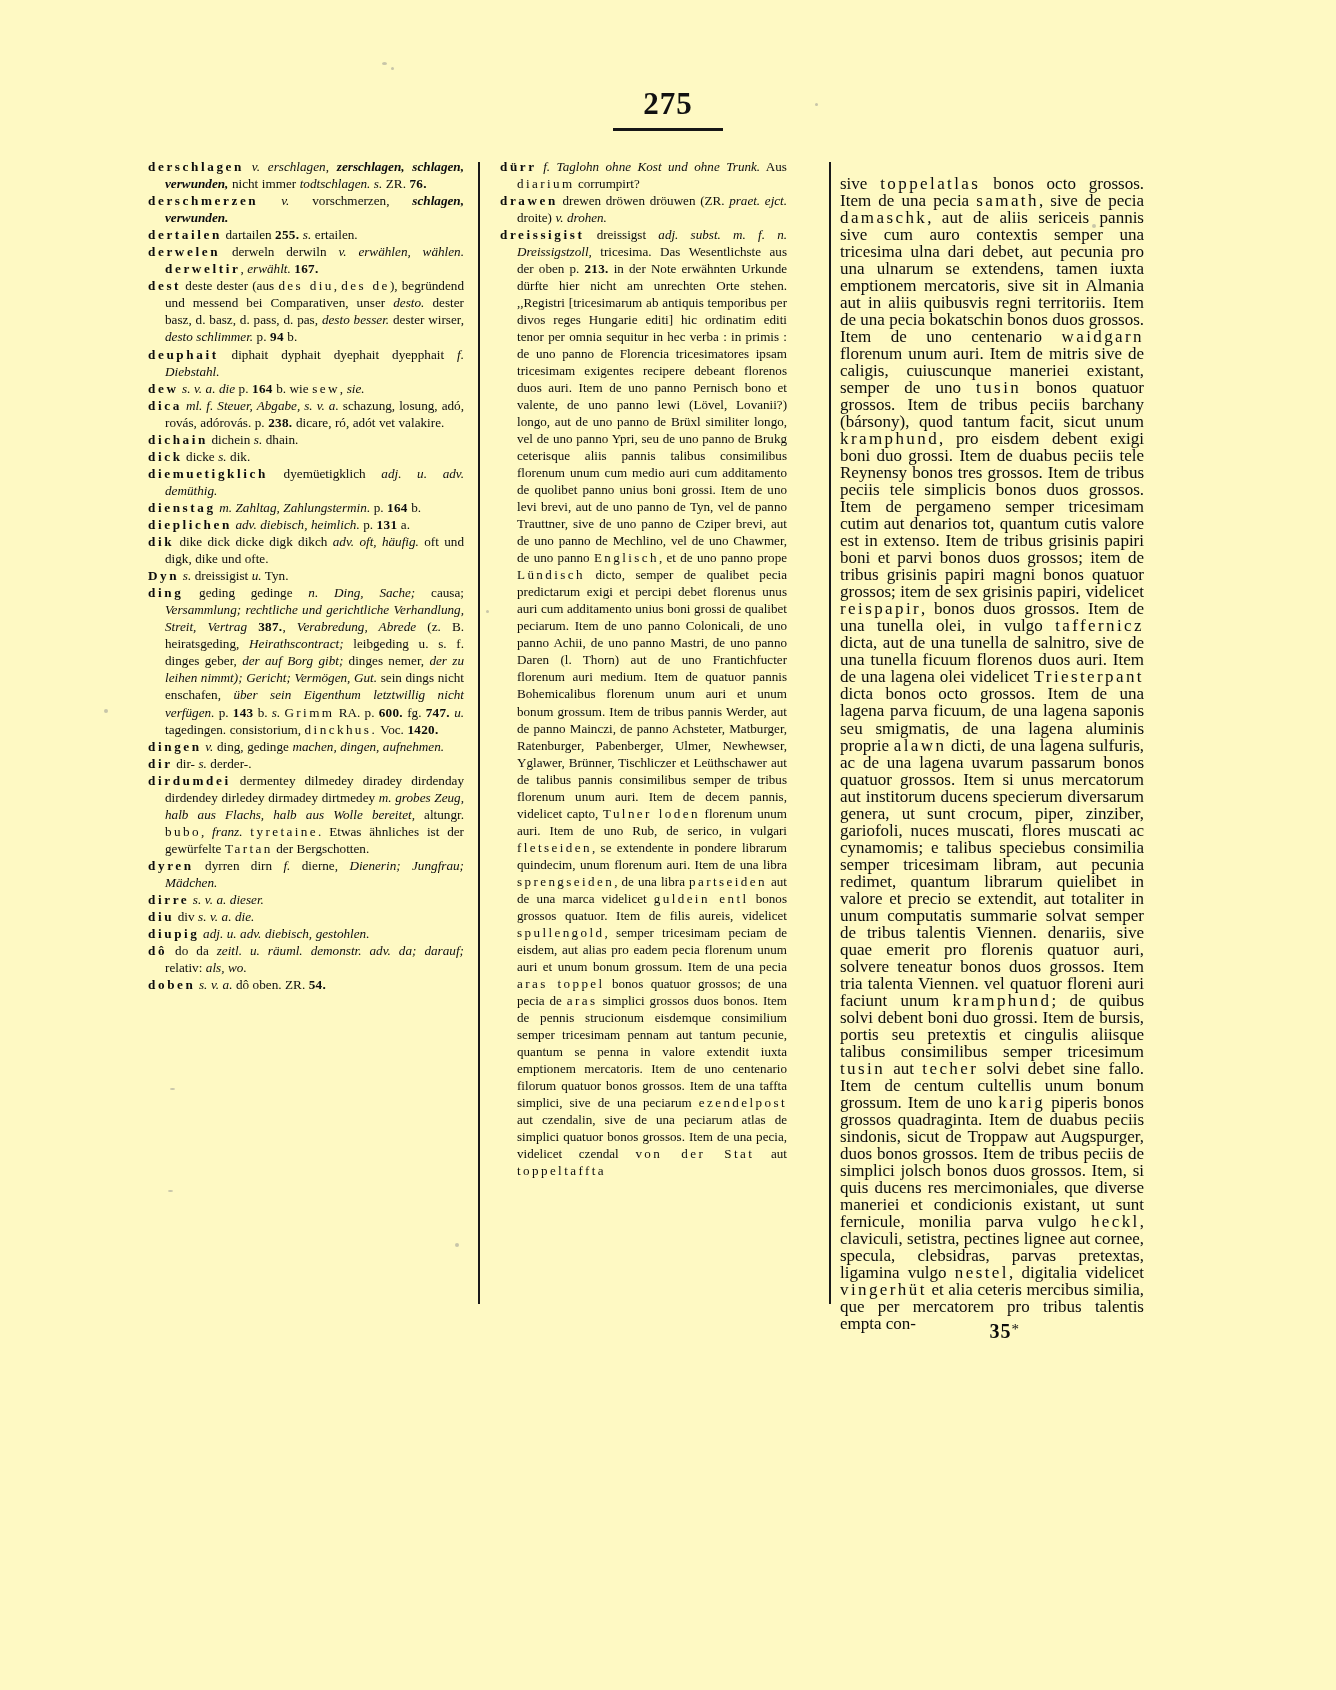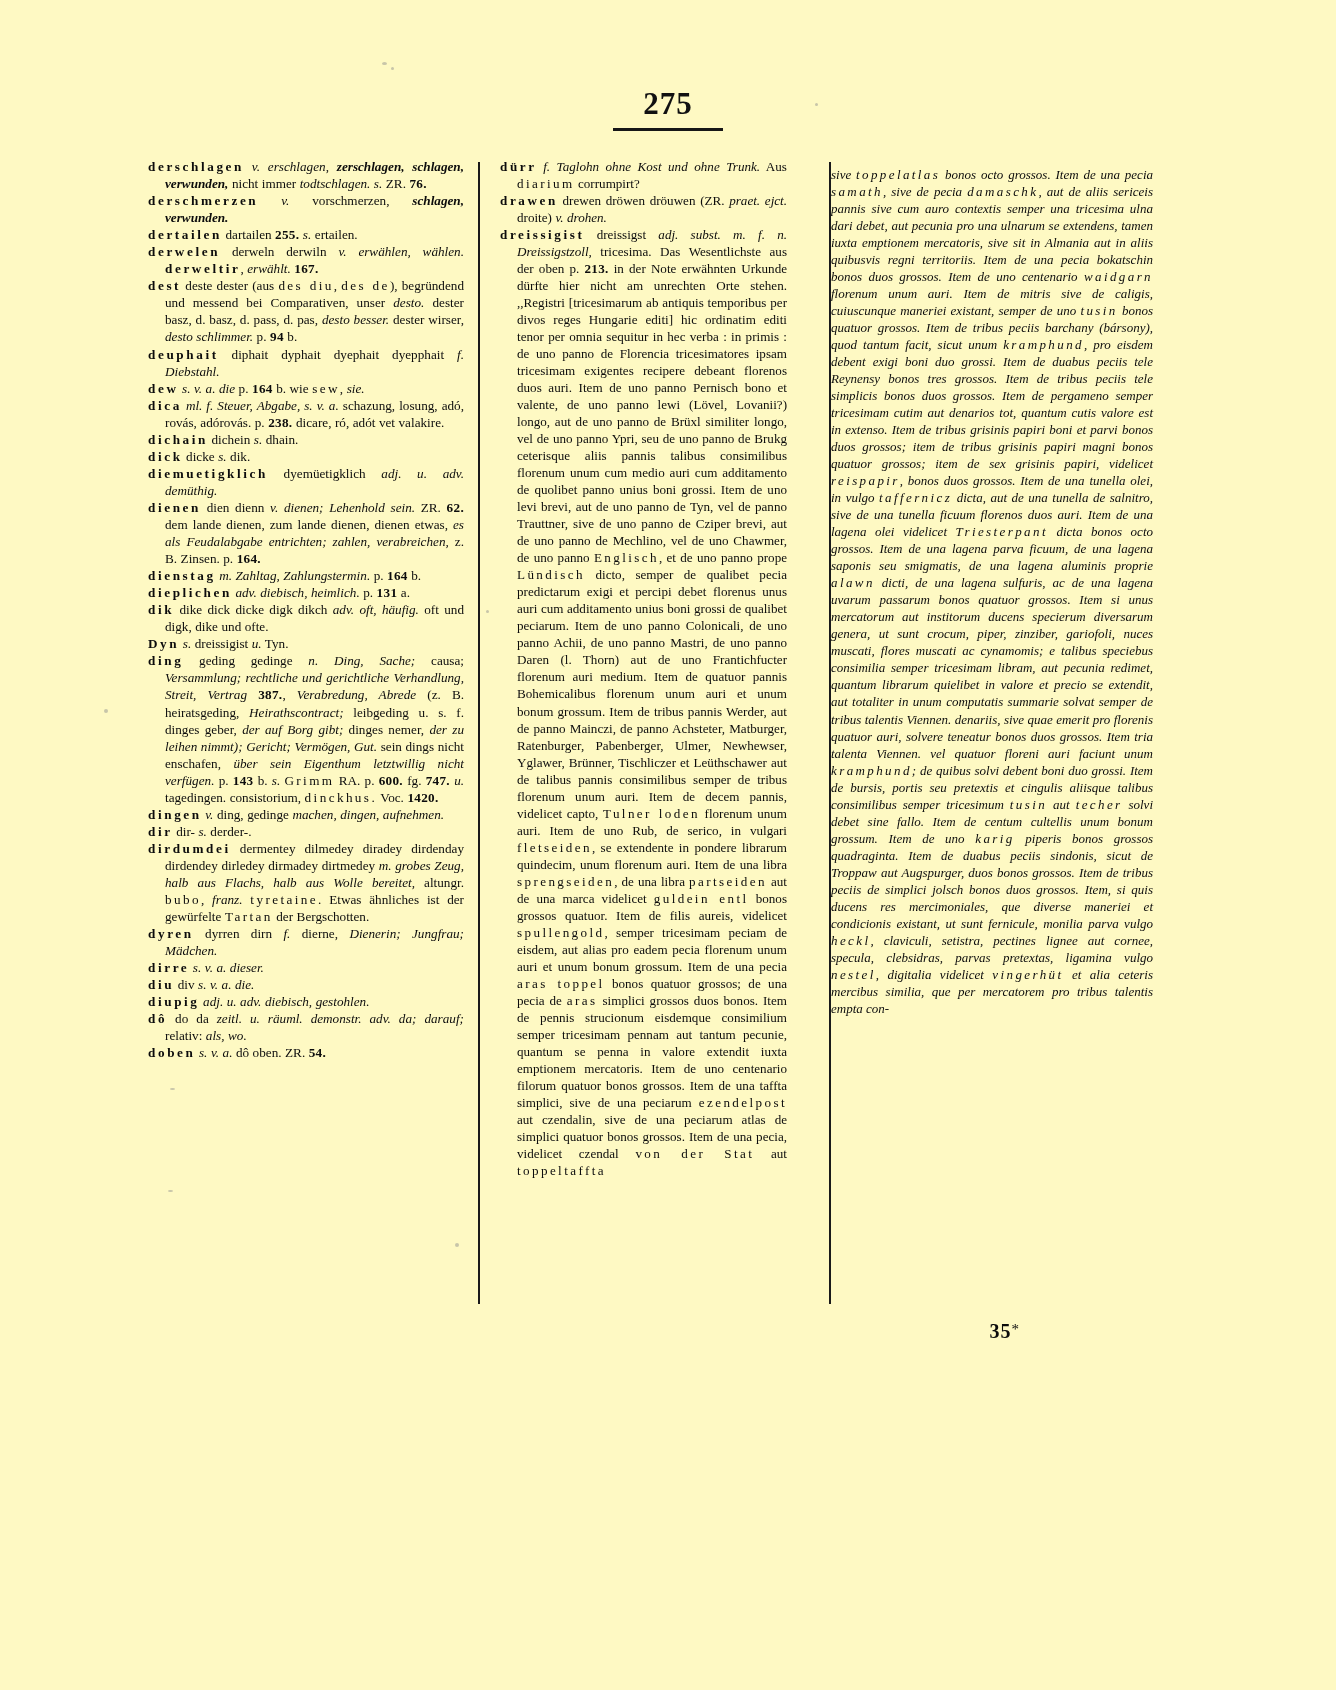--- a/index.html
+++ b/index.html
@@ -94,27 +94,26 @@
     padding-left: 17px;
     text-indent: -17px;
     hyphens: manual;
     word-spacing: .2px;
   }
   .col-2 .entry, .col-3 .entry {
     font-size: 13.1px;
     line-height: 17.02px;
   }
   .latin-block {
-    font-size: 13px;
+    font-size: 17px;
     line-height: 17.02px;
     text-align: justify;
-    margin: 8px;
+    margin: 17px;
     padding-left: 0;
     text-indent: 0;
-    font-style: italic;
   }
 
   
   .hw {
     letter-spacing: 2.6px;
     font-weight: bold;
   }
   
   .sp {
     letter-spacing: 2.4px;
@@ -169,21 +168,20 @@
           <p class="entry"><span class="hw">derschmerzen</span> <span class="it">v.</span> vorschmerzen, <span class="it bf">schlagen, verwunden.</span></p>
           <p class="entry"><span class="hw">dertailen</span> dartailen <span class="num">255.</span> <span class="it">s.</span> ertailen.</p>
           <p class="entry"><span class="hw">derwelen</span> derweln derwiln <span class="it">v. erwählen, wählen.</span> <span class="hw">derweltir</span>, <span class="it">erwählt.</span> <span class="num">167.</span></p>
           <p class="entry"><span class="hw">dest</span> deste dester (aus <span class="sp">des diu</span>, <span class="sp">des de</span>), begründend und messend bei Comparativen, unser <span class="it">desto.</span> dester basz, d. basz, d. pass, d. pas, <span class="it">desto besser.</span> dester wirser, <span class="it">desto schlimmer.</span> p. <span class="num">94</span> b.</p>
           <p class="entry"><span class="hw">deuphait</span> diphait dyphait dyephait dyepphait <span class="it">f. Diebstahl.</span></p>
           <p class="entry"><span class="hw">dew</span> <span class="it">s. v. a. die</span> p. <span class="num">164</span> b. wie <span class="sp">sew</span>, <span class="it">sie.</span></p>
           <p class="entry"><span class="hw">dica</span> <span class="it">ml. f. Steuer, Abgabe, s. v. a.</span> schazung, losung, adó, rovás, adórovás. p. <span class="num">238.</span> dicare, ró, adót vet valakire.</p>
           <p class="entry"><span class="hw">dichain</span> dichein <span class="it">s.</span> dhain.</p>
           <p class="entry"><span class="hw">dick</span> dicke <span class="it">s.</span> dik.</p>
           <p class="entry"><span class="hw">diemuetigklich</span> dyemüetigklich <span class="it">adj. u. adv. demüthig.</span></p>
-          <p class="entry"><span class="hw">dienen</span> dien dienn <span class="it">v. dienen; Lehenhold sein.</span> ZR. <span class="num">62.</span> dem lande dienen, zum lande dienen, dienen etwas, <span class="it">es als Feudalabgabe entrichten; zahlen, verabreichen,</span> z. B. Zinsen. p. <span class="num">164.</span></p>
           <p class="entry"><span class="hw">dienstag</span> <span class="it">m. Zahltag, Zahlungstermin.</span> p. <span class="num">164</span> b.</p>
           <p class="entry"><span class="hw">dieplichen</span> <span class="it">adv. diebisch, heimlich.</span> p. <span class="num">131</span> a.</p>
           <p class="entry"><span class="hw">dik</span> dike dick dicke digk dikch <span class="it">adv. oft, häufig.</span> oft und digk, dike und ofte.</p>
           <p class="entry"><span class="hw">Dyn</span> <span class="it">s.</span> dreissigist <span class="it">u.</span> Tyn.</p>
           <p class="entry"><span class="hw">ding</span> geding gedinge <span class="it">n. Ding, Sache;</span> causa; <span class="it">Versammlung; rechtliche und gerichtliche Verhandlung, Streit, Vertrag</span> <span class="num">387.</span>, <span class="it">Verabredung, Abrede</span> (z. B. heiratsgeding, <span class="it">Heirathscontract;</span> leibgeding u. s. f. dinges geber, <span class="it">der auf Borg gibt;</span> dinges nemer, <span class="it">der zu leihen nimmt); Gericht; Vermögen, Gut.</span> sein dings nicht enschafen, <span class="it">über sein Eigenthum letztwillig nicht verfügen.</span> p. <span class="num">143</span> b. <span class="it">s.</span> <span class="sp">Grimm</span> RA. p. <span class="num">600.</span> fg. <span class="num">747.</span> <span class="it">u.</span> tagedingen. consistorium, <span class="sp">dinckhus.</span> Voc. <span class="num">1420.</span></p>
           <p class="entry"><span class="hw">dingen</span> <span class="it">v.</span> ding, gedinge <span class="it">machen, dingen, aufnehmen.</span></p>
           <p class="entry"><span class="hw">dir</span> dir- <span class="it">s.</span> derder-.</p>
           <p class="entry"><span class="hw">dirdumdei</span> dermentey dilmedey diradey dirdenday dirdendey dirledey dirmadey dirtmedey <span class="it">m. grobes Zeug, halb aus Flachs, halb aus Wolle bereitet,</span> altungr. <span class="sp">bubo</span>, <span class="it">franz.</span> <span class="sp">tyretaine</span>. Etwas ähnliches ist der gewürfelte <span class="sp">Tartan</span> der Bergschotten.</p>
           <p class="entry"><span class="hw">dyren</span> dyrren dirn <span class="it">f.</span> dierne, <span class="it">Dienerin; Jungfrau; Mädchen.</span></p>
           <p class="entry"><span class="hw">dirre</span> <span class="it">s. v. a. dieser.</span></p>

